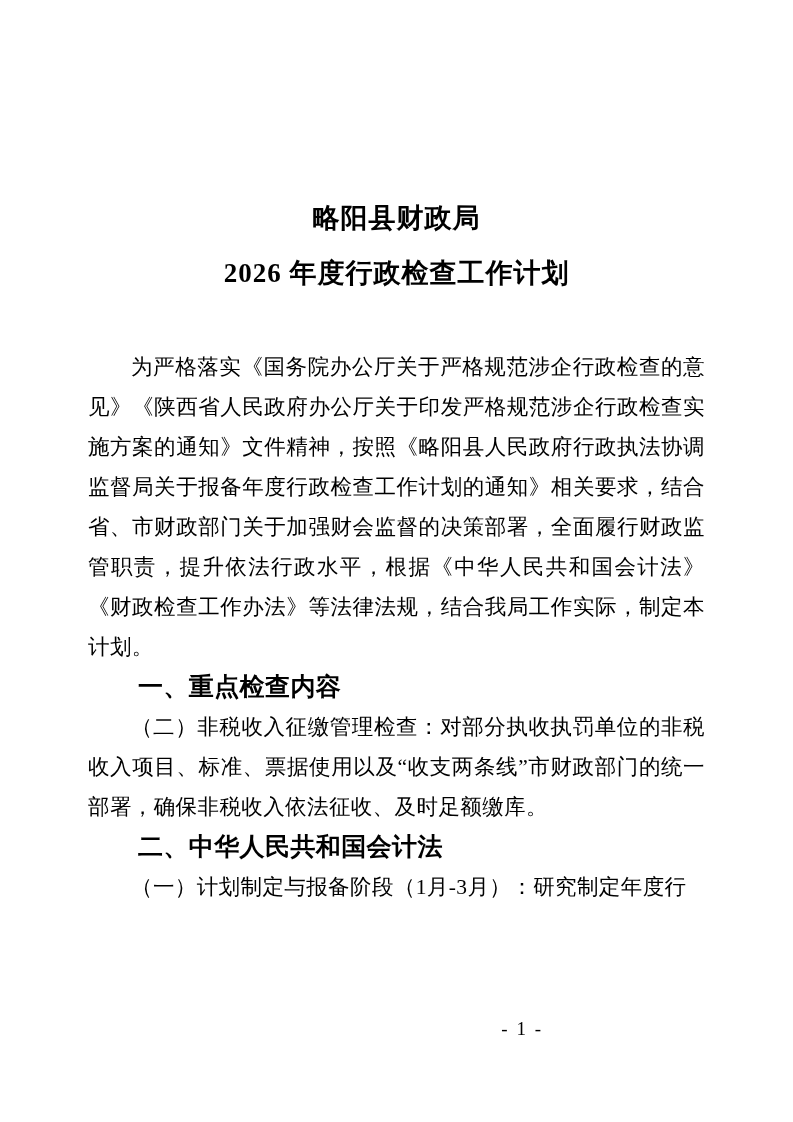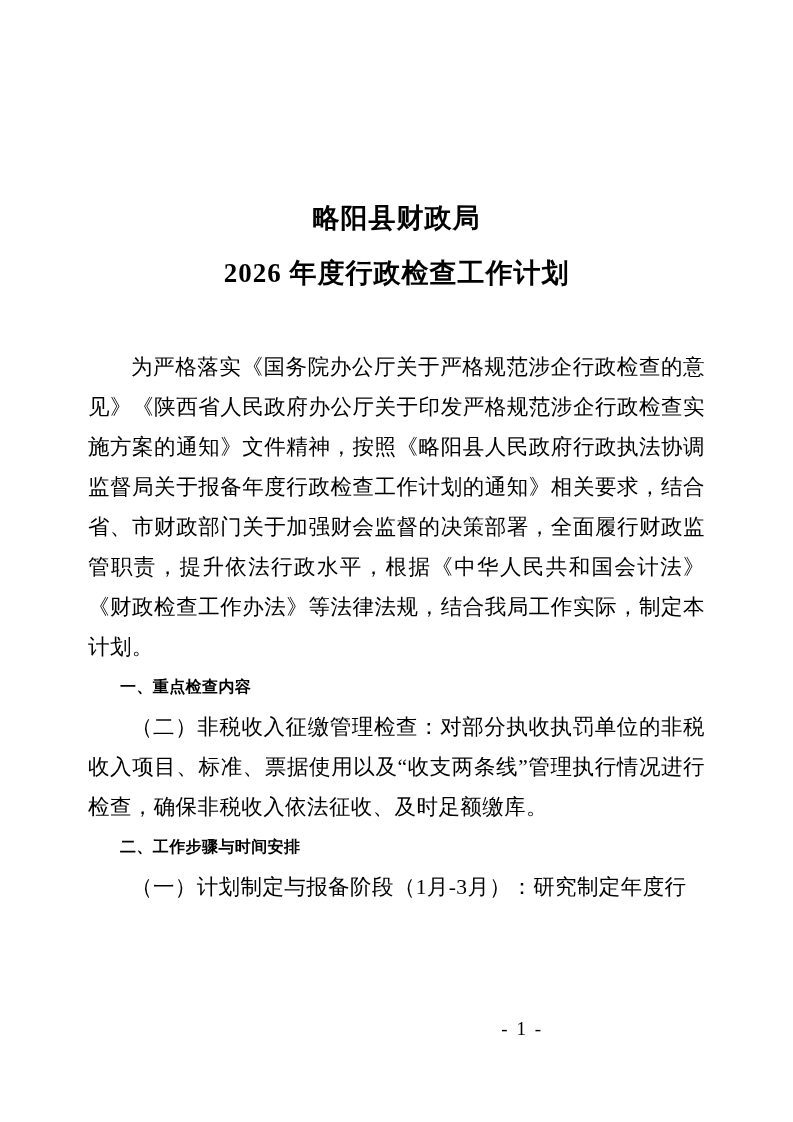--- a/index.html
+++ b/index.html
@@ -51,21 +51,21 @@
     margin: 0;
     font-size: 21.5px;
     line-height: 40px;
     text-align: justify;
     text-justify: inter-ideograph;
     text-indent: 2em;
     letter-spacing: 0.4px;
   }
   p.heading {
     margin: 0;
-    font-size: 16px;
+    font-size: 25px;
     line-height: 40px;
     text-indent: 2em;
     font-weight: bold;
     letter-spacing: 0.4px;
   }
   .page-number {
     position: absolute;
     right: 88px;
     top: 1018px;
     font-size: 19px;
@@ -78,21 +78,21 @@
 
 <div class="page">
   <div class="content">
 
     <h1 class="doc-title title-line-1">略阳县财政局</h1>
     <h1 class="doc-title title-line-2">2026 年度行政检查工作计划</h1>
 
     <div class="body-block">
       <p class="para">为严格落实《国务院办公厅关于严格规范涉企行政检查的意见》《陕西省人民政府办公厅关于印发严格规范涉企行政检查实施方案的通知》文件精神，按照《略阳县人民政府行政执法协调监督局关于报备年度行政检查工作计划的通知》相关要求，结合省、市财政部门关于加强财会监督的决策部署，全面履行财政监管职责，提升依法行政水平，根据《中华人民共和国会计法》《财政检查工作办法》等法律法规，结合我局工作实际，制定本计划。</p>
       <p class="heading">一、重点检查内容</p>
-      <p class="para">（二）非税收入征缴管理检查：对部分执收执罚单位的非税收入项目、标准、票据使用以及“收支两条线”管理执行情况进行检查，确保非税收入依法征收、及时足额缴库。</p>
-      <p class="heading">二、工作步骤与时间安排</p>
+      <p class="para">（二）非税收入征缴管理检查：对部分执收执罚单位的非税收入项目、标准、票据使用以及“收支两条线”市财政部门的统一部署，确保非税收入依法征收、及时足额缴库。</p>
+      <p class="heading">二、中华人民共和国会计法</p>
       <p class="para">（一）计划制定与报备阶段（1月-3月）：研究制定年度行</p>
     </div>
 
   </div>
 
   <div class="page-number">- 1 -</div>
 </div>
 
 </body></html>

